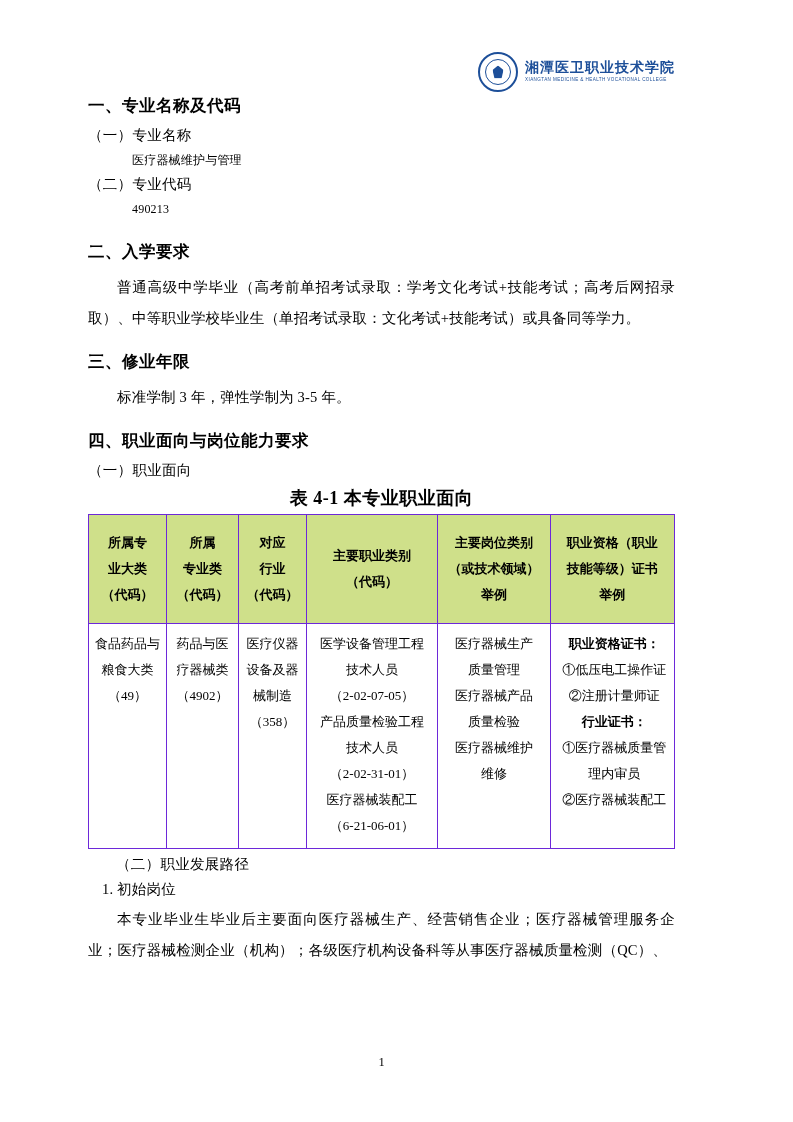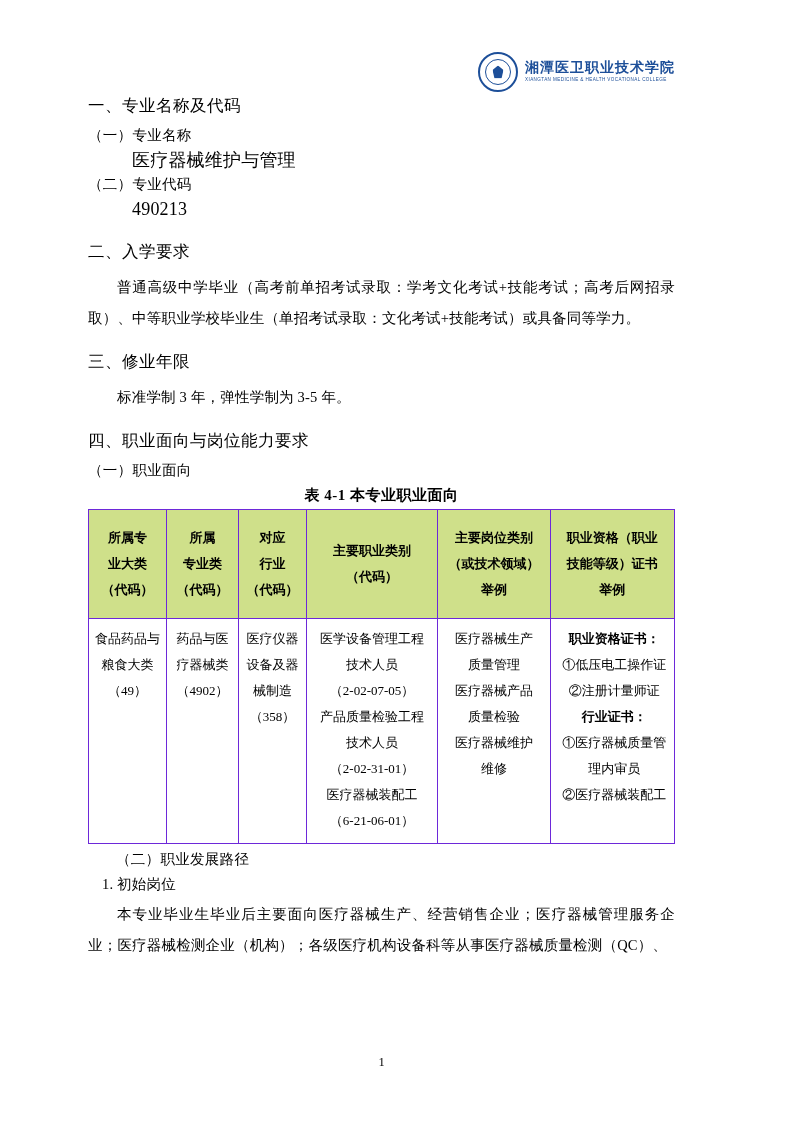--- a/index.html
+++ b/index.html
@@ -83,21 +83,21 @@
     white-space: nowrap;
     font-family: "Liberation Sans", sans-serif;
     margin-top: 2px;
   }
   
   .content {
     padding-top: 95px;
   }
   h2.h1line {
     font-size: 16.5px;
-    font-weight: normal;
+    font-weight: bold;
     margin: 0 0 0 0;
     padding: 0;
     letter-spacing: 0.5px;
     font-family: "Liberation Sans", sans-serif;
   }
   .sec-gap { height: 17px; }
   .sec-gap-sm { height: 9px; }
   .subhead {
     font-size: 14.5px;
     margin: 0;
@@ -106,37 +106,37 @@
   }
   .para {
     font-size: 14.5px;
     line-height: 31px;
     margin: 0;
     text-indent: 2em;
     text-align: justify;
     letter-spacing: 0.2px;
   }
   .indent1 {
-    font-size: 18px;
+    font-size: 12px;
     line-height: 30px;
     margin: 0;
     padding-left: 44px;
     letter-spacing: 0.2px;
   }
   .indent-sub {
     font-size: 14.5px;
     line-height: 30px;
     margin: 0;
     padding-left: 14px;
     letter-spacing: 0.2px;
   }
   
   .table-caption {
     text-align: center;
-    font-size: 15px;
+    font-size: 18px;
     font-weight: bold;
     margin: 6px 0 4px 0;
     letter-spacing: 0.5px;
   }
   table.main {
     border-collapse: collapse;
     width: 100%;
     table-layout: fixed;
   }
   table.main th, table.main td {

